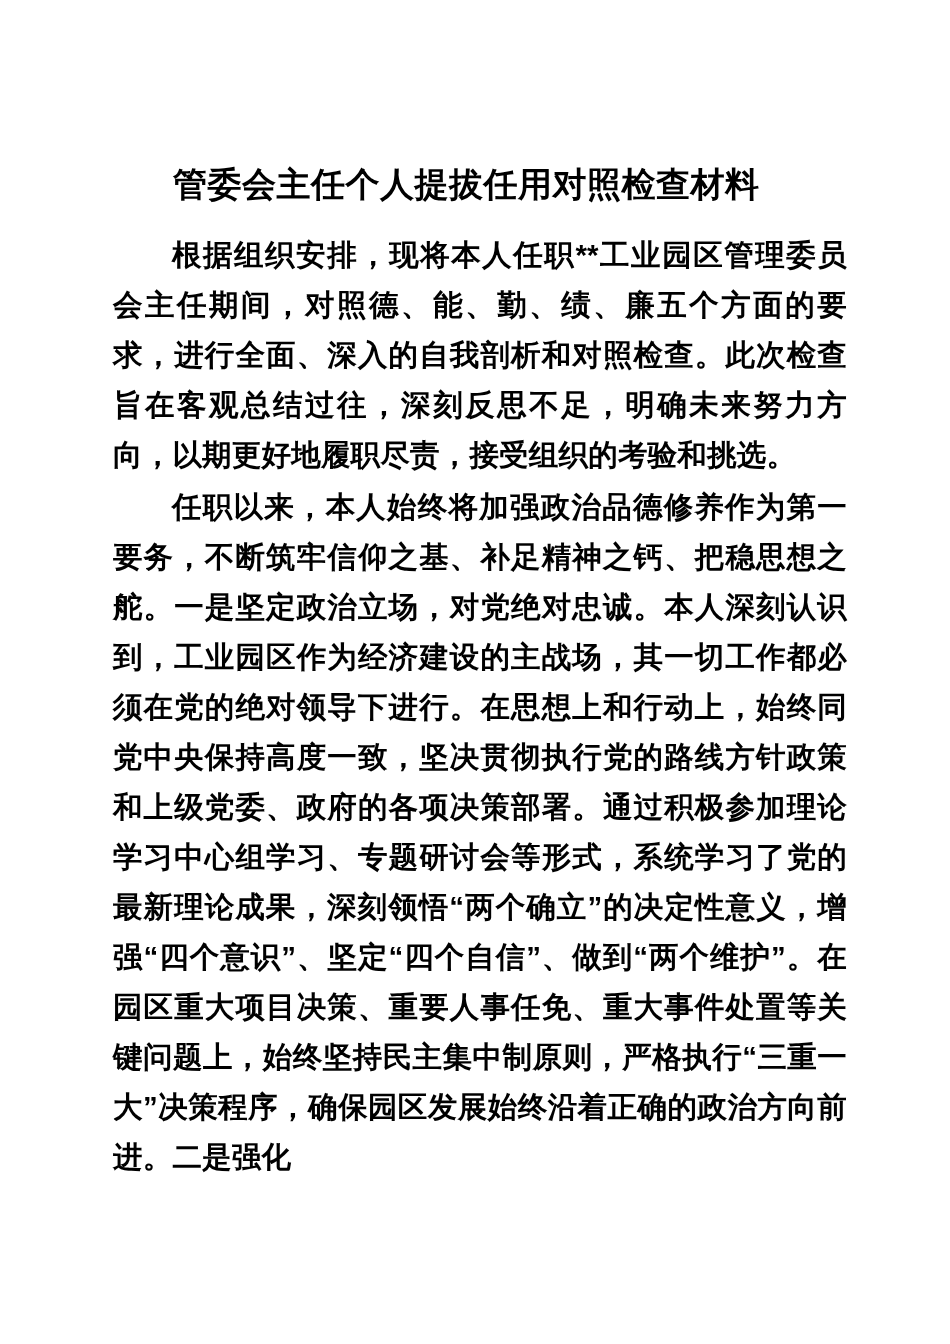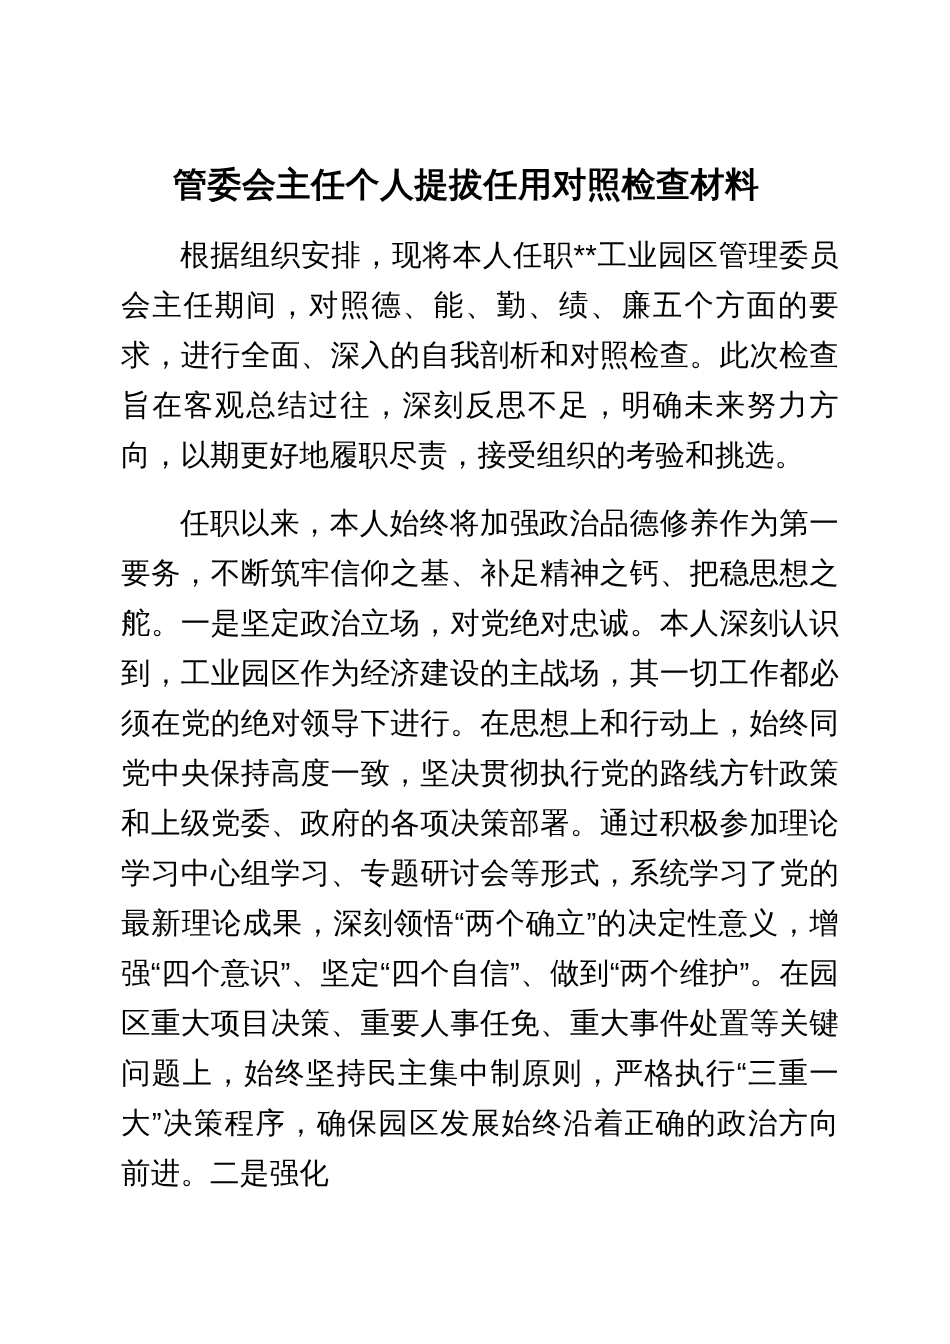--- a/index.html
+++ b/index.html
@@ -42,26 +42,26 @@
     letter-spacing: 0.5px;
     text-align: left;
     padding-left: 60px;
     margin: 0 0 22px 0;
     white-space: nowrap;
   }
 
   .para {
     font-family: "Liberation Sans", "DejaVu Sans", sans-serif;
     font-size: 29.5px;
-    font-weight: 400;
+    font-weight: 700;
     line-height: 50px;
     text-align: justify;
     text-justify: inter-ideograph;
     text-align-last: left;
-    margin: 8px;
+    margin: 0;
     text-indent: 2em;
     letter-spacing: 0.2px;
   }
 
   .section-heading {
     font-family: "Liberation Serif", "DejaVu Serif", serif;
     font-size: 25px;
     font-weight: 400;
     line-height: 50px;
     margin: 0;

